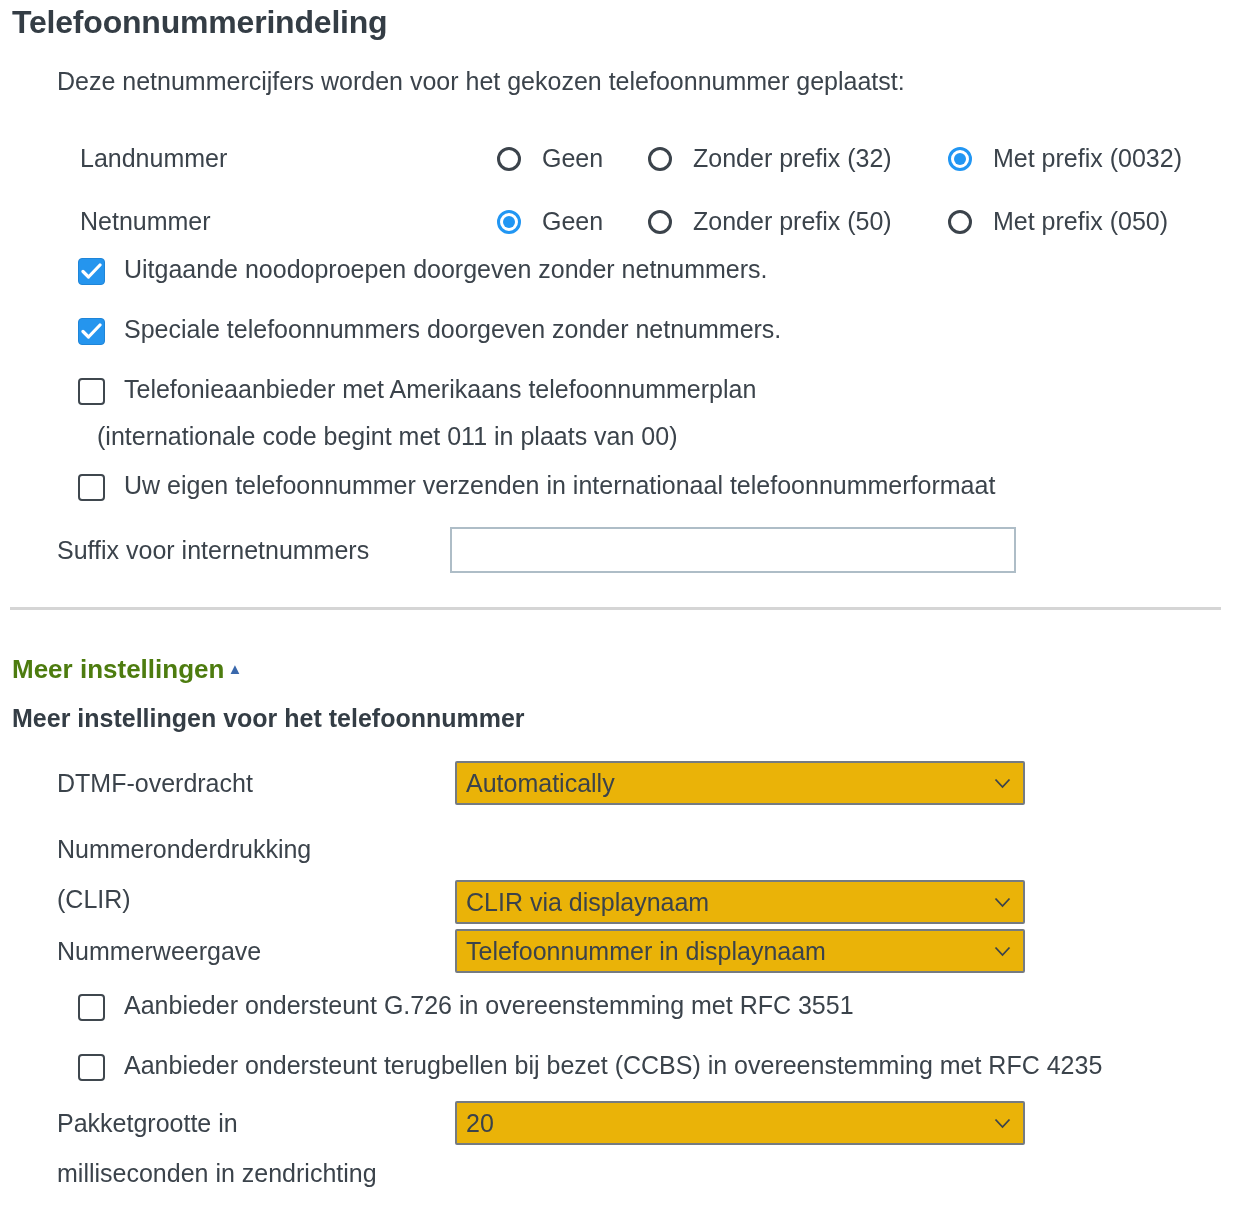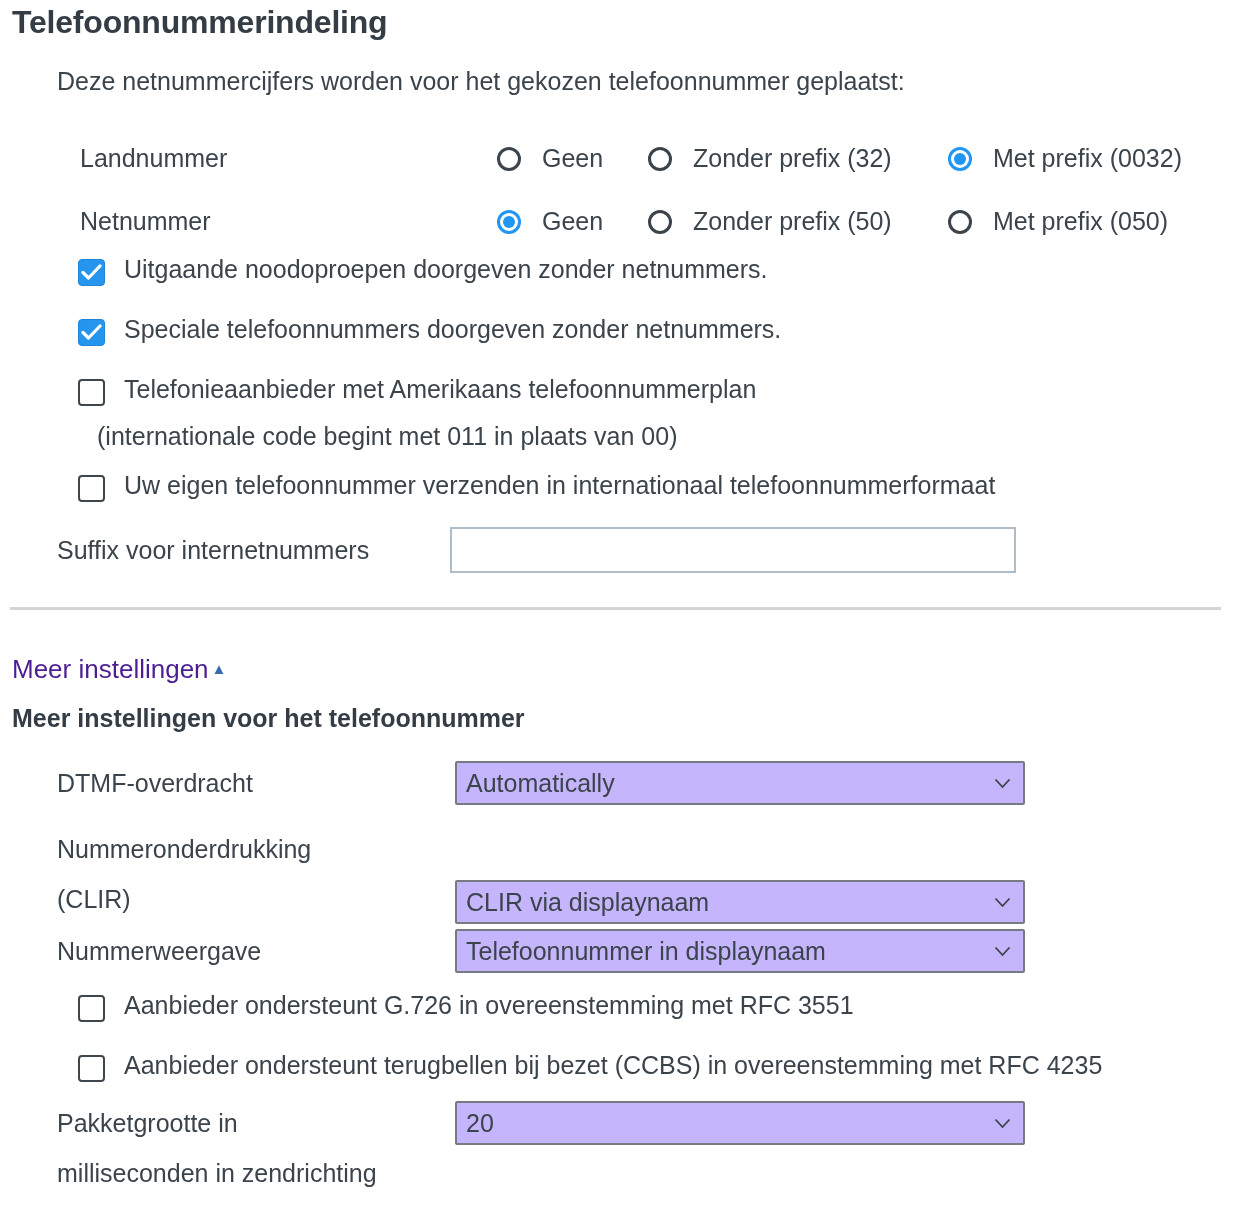--- a/index.html
+++ b/index.html
@@ -28,21 +28,21 @@
     width:24px;height:24px;box-sizing:border-box;flex:none;
     border:3px solid #3b434b;border-radius:50%;background:#fff;position:relative;
   }
   .radio.selected{border-color:#2196f3;}
   .radio.selected::after{
     content:"";position:absolute;inset:3px;border-radius:50%;background:#2196f3;
   }
   .radio-opt-label{margin-left:21px;font-size:25px;white-space:nowrap;}
 
   
-  .cb-row{display:flex;align-items:flex-end;margin-left:45px;padding-left:21px;}
+  .cb-row{display:flex;align-items:center;margin-left:45px;padding-left:21px;}
   .checkbox{
     width:27px;height:27px;box-sizing:border-box;flex:none;margin-top:3px;
     border-radius:4px;
   }
   .checkbox.unchecked{border:2.5px solid #3f474e;background:#fff;}
   .checkbox.checked{
     background:#2595ee;border:1px solid #1f85d8;
     display:flex;align-items:center;justify-content:center;
   }
   .cb-label{margin-left:19px;font-size:25px;line-height:33px;}
@@ -55,32 +55,32 @@
   .text-input{
     width:566px;height:46px;box-sizing:border-box;border:2px solid #aebdc7;
     border-radius:0;font-size:25px;padding:0 10px;color:#3b434b;outline:none;
     font-family:"Liberation Sans","DejaVu Sans",sans-serif;
   }
 
   .divider{height:3px;background:#d5d5d5;margin:34px 6px 0 -2px;}
 
   
   .more-link-row{margin-top:43px;font-size:26px;line-height:33px;}
-  .more-link{color:#4c1d95;text-decoration:none;cursor:pointer;}
+  .more-link{color:#4d7c0f;text-decoration:none;cursor:pointer;font-weight:bold;}
   .tri-up{font-size:15px;color:#3a68ac;position:relative;top:-4px;margin-left:3px;}
   .sub-heading{margin-top:13px;font-size:25px;line-height:32px;font-weight:bold;color:#343d45;}
 
   
   .form{margin-top:27px;}
   .form-row{display:flex;align-items:flex-start;margin-left:45px;}
   .form-label{width:398px;flex:none;font-size:25px;line-height:50px;margin-top:-3px;}
   .form-label span{display:block;}
   .select{
     width:570px;height:44px;box-sizing:border-box;flex:none;
-    border:2px solid #757b81;border-radius:2px;background:#c4b5fd;
+    border:2px solid #757b81;border-radius:2px;background:#eab308;
     display:flex;align-items:center;padding:0 12px 0 9px;cursor:pointer;
   }
   .select-value{font-size:25px;flex:1;white-space:nowrap;overflow:hidden;}
   .chevron{flex:none;display:flex;align-items:center;}
   .row-dtmf{margin-bottom:16px;}
   .row-clir{margin-bottom:5px;min-height:100px;align-items:flex-end;}
   .cb-row2{margin-top:13px;}
   .cb-row3{margin-top:27px;}
   .row-packet{margin-top:19px;}
 </style>

